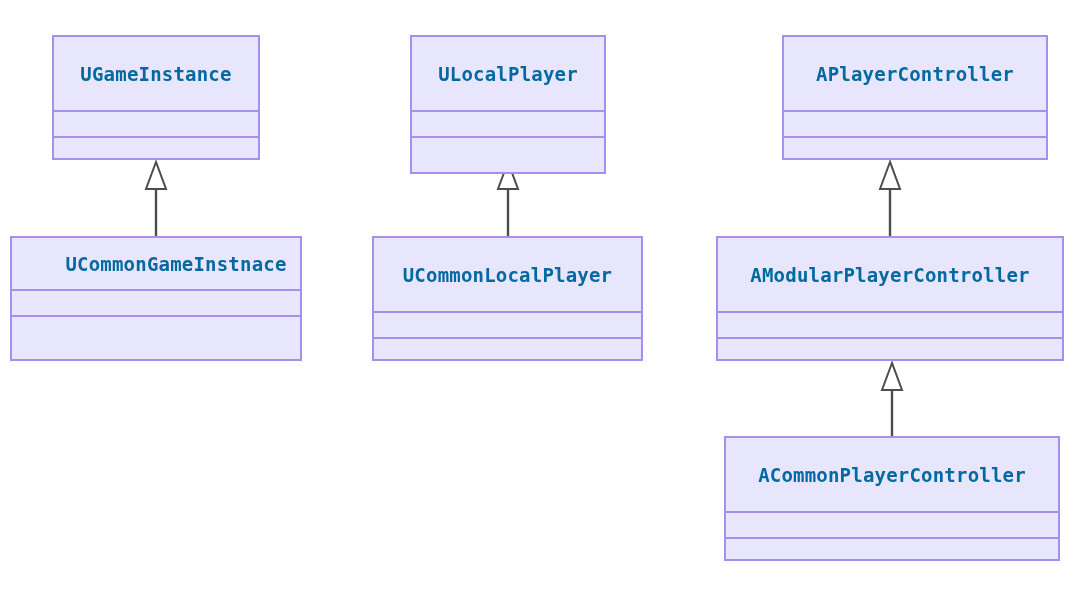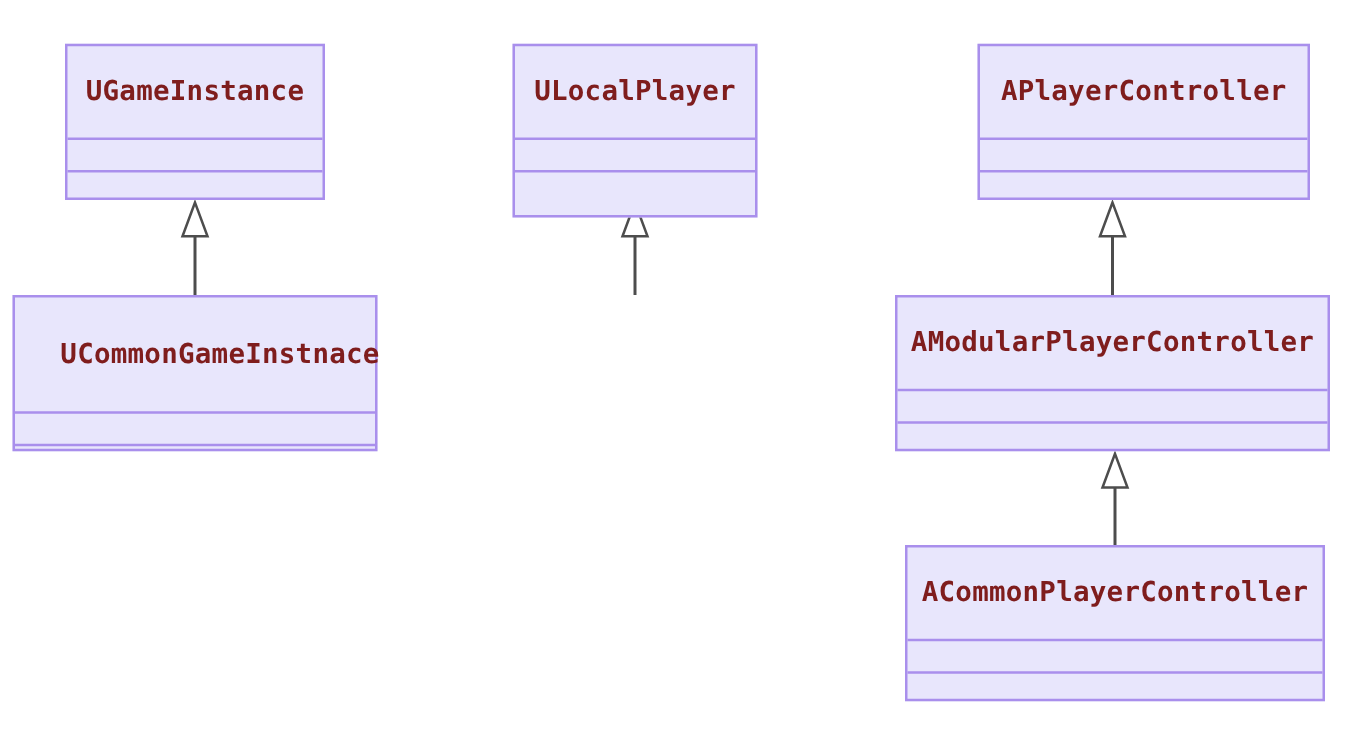--- a/index.html
+++ b/index.html
@@ -25,23 +25,23 @@
     background: #E8E6FC;
     display: flex;
     flex-direction: column;
   }
   .uml-name-compartment {
     flex: none;
     display: flex;
     align-items: center;
     justify-content: center;
     box-sizing: border-box;
-    color: #7f1d1d;
+    color: #0369a1;
     font-family: "DejaVu Sans Mono", "Liberation Mono", monospace;
-    font-size: 22px;
+    font-size: 19px;
     font-weight: bold;
     letter-spacing: 0.2px;
     white-space: nowrap;
   }
   .uml-attr-compartment,
   .uml-op-compartment {
     flex: none;
     box-sizing: border-box;
     border-top: 2px solid #A98FEC;
   }
@@ -82,31 +82,36 @@
     </g>
   </svg>
 
   <div class="uml-class" style="left:52px; top:35px; width:208px; height:125px;">
     <div class="uml-name-compartment" style="height:73px;">UGameInstance</div>
     <div class="uml-attr-compartment" style="height:26px;"></div>
     <div class="uml-op-compartment" style="height:24px;"></div>
   </div>
 
   <div class="uml-class" style="left:10px; top:236px; width:292px; height:125px;">
-    <div class="uml-name-compartment" style="height:91px;padding-left:40px;">UCommonGameInstnace</div>
+    <div class="uml-name-compartment" style="height:51px;padding-left:40px;">UCommonGameInstnace</div>
     <div class="uml-attr-compartment" style="height:26px;"></div>
     <div class="uml-op-compartment" style="height:24px;"></div>
   </div>
 
   <div class="uml-class" style="left:410px; top:35px; width:196px; height:139px;">
     <div class="uml-name-compartment" style="height:73px;">ULocalPlayer</div>
     <div class="uml-attr-compartment" style="height:26px;"></div>
     <div class="uml-op-compartment" style="height:24px;"></div>
   </div>
 
+  <div class="uml-class" style="left:372px; top:236px; width:271px; height:125px;">
+    <div class="uml-name-compartment" style="height:73px;">UCommonLocalPlayer</div>
+    <div class="uml-attr-compartment" style="height:26px;"></div>
+    <div class="uml-op-compartment" style="height:24px;"></div>
+  </div>
 
   <div class="uml-class" style="left:782px; top:35px; width:266px; height:125px;">
     <div class="uml-name-compartment" style="height:73px;">APlayerController</div>
     <div class="uml-attr-compartment" style="height:26px;"></div>
     <div class="uml-op-compartment" style="height:24px;"></div>
   </div>
 
   <div class="uml-class" style="left:716px; top:236px; width:348px; height:125px;">
     <div class="uml-name-compartment" style="height:73px;">AModularPlayerController</div>
     <div class="uml-attr-compartment" style="height:26px;"></div>

